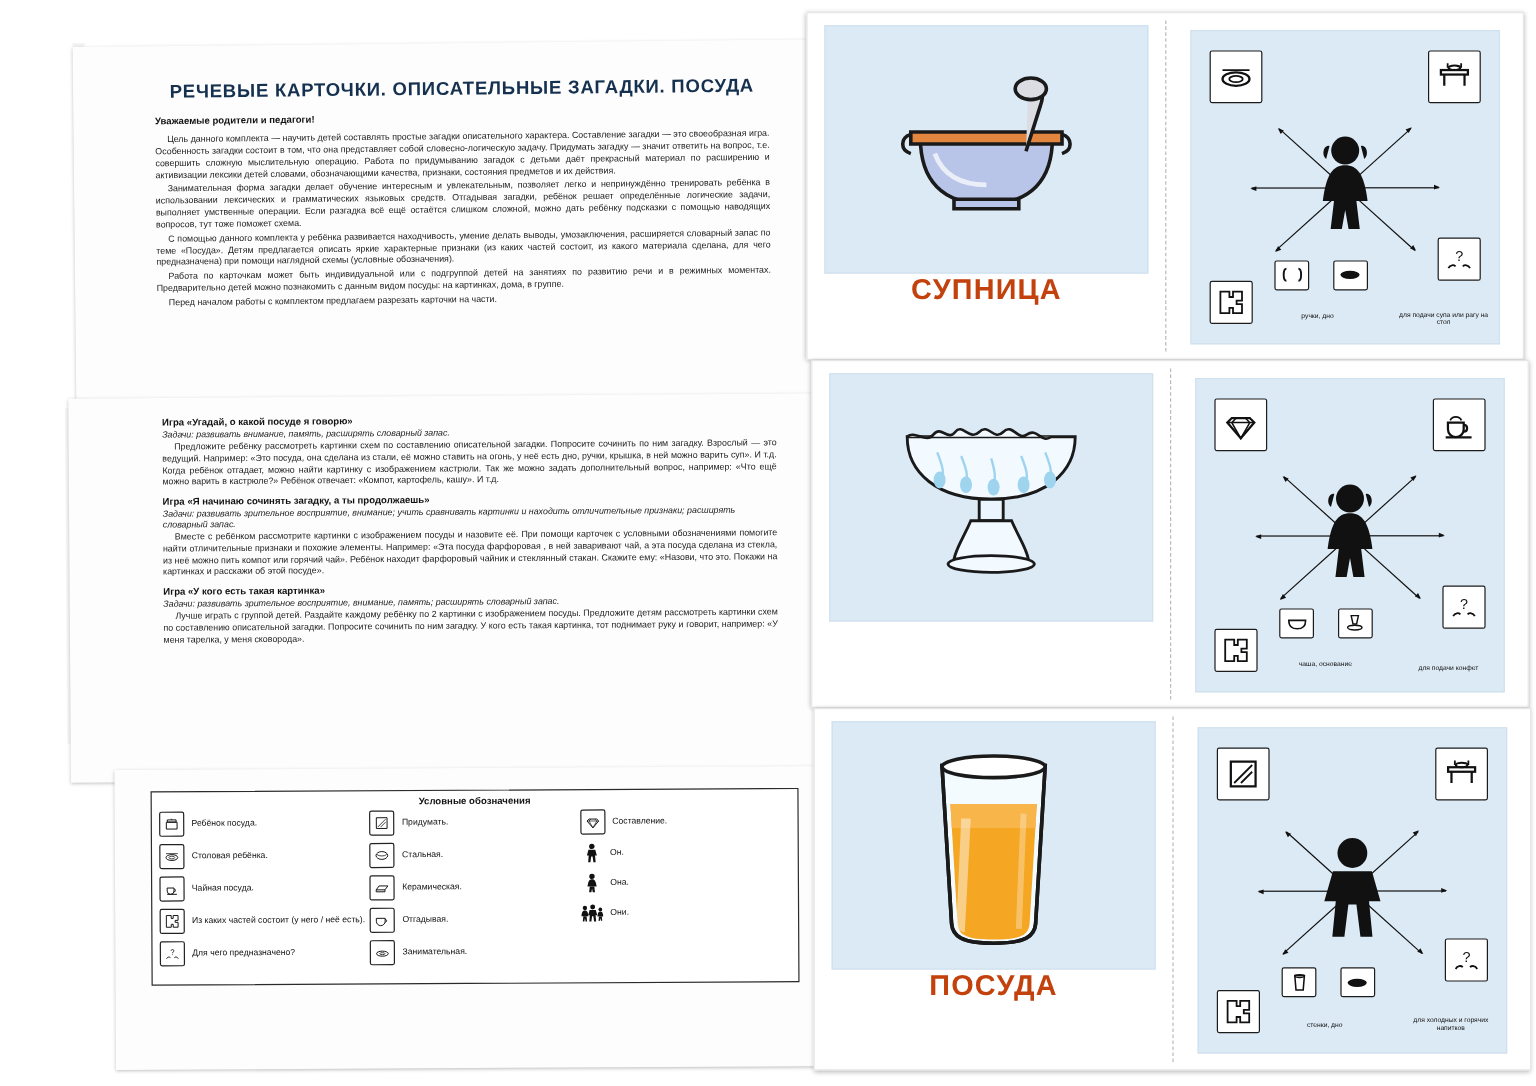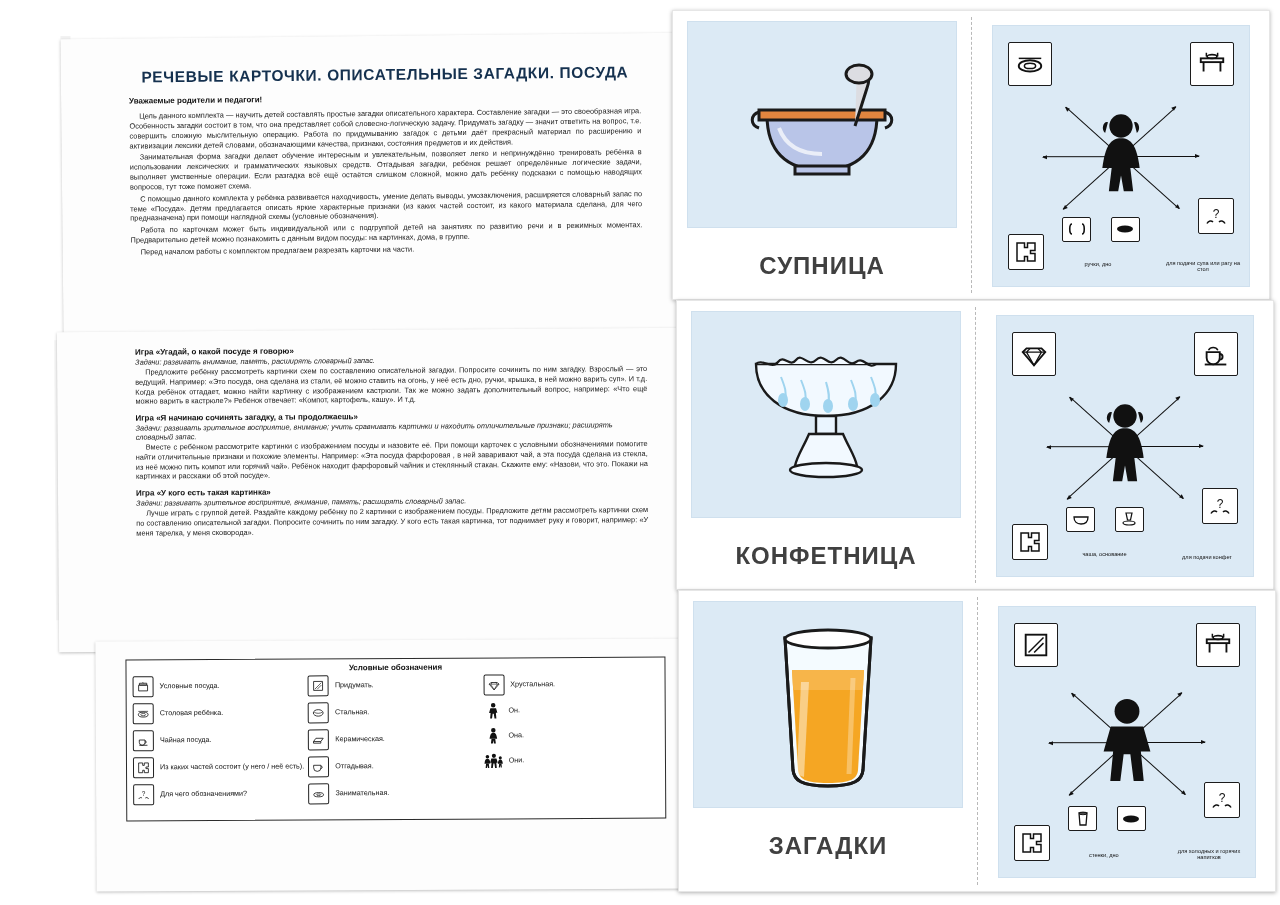--- a/index.html
+++ b/index.html
@@ -89,22 +89,22 @@
   .card-left{width:50%;position:relative;display:flex;flex-direction:column;align-items:center;justify-content:flex-start;}
   .card-right{width:50%;position:relative;}
   .dash-sep{
     position:absolute;left:50%;top:6px;bottom:6px;border-left:1px dashed #b9b9b9;
   }
   .pic-frame{
     margin:10px auto 0 auto;width:90%;height:205px;background:#dceaf5;
     border:1px solid #cfe0ee;display:flex;align-items:center;justify-content:center;
   }
   .card-word{
-    font-size:24px;font-weight:bold;letter-spacing:1px;color:#404040;
-    margin-top:24px;text-align:center;
+    font-size:24px;font-weight:bold;letter-spacing:1px;color:#c2410c;
+    margin-top:0;text-align:center;
   }
 
   
   .scheme{
     position:absolute;left:7%;top:5%;width:86%;height:90%;
     background:#dceaf5;border:1px solid #cfe0ee;
   }
   .sbox{
     position:absolute;border:1.4px solid #1c1c1c;background:#fff;border-radius:2px;
     display:flex;align-items:center;justify-content:center;
@@ -186,21 +186,21 @@
 
       <div class="legend-col">
         <div class="legend-row">
           <span class="legend-ico">
             <svg width="13" height="13" viewBox="0 0 16 16">
                 <rect x="2.5" y="6" width="11" height="7" fill="none" stroke="#111" stroke-width="1"></rect>
                 <rect x="3.5" y="3.6" width="9" height="2.2" fill="none" stroke="#111" stroke-width="1"></rect>
                 <line x1="7.5" y1="2.4" x2="8.5" y2="3.6" stroke="#111" stroke-width="1"></line>
               </svg>
           </span>
-          <span class="legend-lbl">Условные посуда.</span>
+          <span class="legend-lbl">Ребёнок посуда.</span>
         </div>
         <div class="legend-row">
           <span class="legend-ico">
             <svg width="13" height="13" viewBox="0 0 16 16">
                 <ellipse cx="8" cy="9" rx="6" ry="3" fill="none" stroke="#111" stroke-width="1"></ellipse>
                 <ellipse cx="8" cy="9" rx="3" ry="1.4" fill="none" stroke="#111" stroke-width=".8"></ellipse>
                 <line x1="2" y1="5" x2="14" y2="5" stroke="#111" stroke-width=".8"></line>
               </svg>
           </span>
           <span class="legend-lbl">Столовая ребёнка.</span>
@@ -223,21 +223,21 @@
           </span>
           <span class="legend-lbl">Из каких частей состоит (у него / неё есть).</span>
         </div>
         <div class="legend-row">
           <span class="legend-ico">
             <svg width="13" height="13" viewBox="0 0 16 16">
                 <text x="8" y="9" font-size="8" text-anchor="middle" fill="#111" font-family="Liberation Sans">?</text>
                 <path d="M2 13c1-2 3-2 4-1M14 13c-1-2-3-2-4-1" fill="none" stroke="#111" stroke-width="1"></path>
               </svg>
           </span>
-          <span class="legend-lbl">Для чего обозначениями?</span>
+          <span class="legend-lbl">Для чего предназначено?</span>
         </div>
       </div>
 
       <div class="legend-col">
         <div class="legend-row">
           <span class="legend-ico">
             <svg width="13" height="13" viewBox="0 0 16 16">
                 <rect x="2.5" y="2.5" width="11" height="11" fill="none" stroke="#111" stroke-width="1"></rect>
                 <line x1="4" y1="12" x2="12" y2="4" stroke="#111" stroke-width=".8"></line>
                 <line x1="7" y1="12" x2="12" y2="7" stroke="#111" stroke-width=".8"></line>
@@ -284,21 +284,21 @@
       </div>
 
       <div class="legend-col">
         <div class="legend-row">
           <span class="legend-ico">
             <svg width="13" height="13" viewBox="0 0 16 16">
                 <path d="M4 5h8l2 2-6 7-6-7z" fill="none" stroke="#111" stroke-width="1"></path>
                 <path d="M2 7h12M6 5l-2 2 4 7 4-7-2-2" fill="none" stroke="#111" stroke-width=".7"></path>
               </svg>
           </span>
-          <span class="legend-lbl">Хрустальная.</span>
+          <span class="legend-lbl">Составление.</span>
         </div>
         <div class="legend-row">
           <span class="legend-ico noborder">
             <svg width="13" height="17" viewBox="0 0 12 18">
                 <circle cx="6" cy="3" r="2.4" fill="#111"></circle>
                 <path d="M3 6h6l1.4 5H8.8l.5 6H7.3L6.6 12H5.4L4.7 17H2.7l.5-6H1.6z" fill="#111"></path>
               </svg>
           </span>
           <span class="legend-lbl">Он.</span>
         </div>
@@ -441,21 +441,20 @@
           </g>
           <g fill="#9fd4ef">
               <ellipse cx="72" cy="78" rx="5" ry="7"></ellipse>
               <ellipse cx="94" cy="82" rx="5" ry="7"></ellipse>
               <ellipse cx="117" cy="84" rx="5" ry="7"></ellipse>
               <ellipse cx="142" cy="82" rx="5" ry="7"></ellipse>
               <ellipse cx="164" cy="78" rx="5" ry="7"></ellipse>
             </g>
         </svg>
       </div>
-      <div class="card-word">КОНФЕТНИЦА</div>
     </div>
 
     <div class="card-right">
       <div class="scheme">
         <div class="arrow bi" style="left:50%;top:50%;width:74px;transform:rotate(-138deg);"></div>
         <div class="arrow bi" style="left:50%;top:50%;width:74px;transform:rotate(-42deg);"></div>
         <div class="arrow bi" style="left:50%;top:50%;width:78px;transform:rotate(138deg);"></div>
         <div class="arrow bi" style="left:50%;top:50%;width:78px;transform:rotate(42deg);"></div>
         <div class="arrow bi" style="left:50%;top:50%;width:78px;transform:rotate(180deg);"></div>
         <div class="arrow bi" style="left:50%;top:50%;width:78px;transform:rotate(0deg);"></div>
@@ -523,21 +522,21 @@
         <svg width="230" height="190" viewBox="0 0 230 190">
           <path d="M72 28h86l-8 132c-1 10-8 16-35 16s-34-6-35-16z" fill="#f4fbff" stroke="#1a1a1a" stroke-width="3"></path>
           <path d="M79 60h72l-6 100c-1 9-7 13-30 13s-29-4-30-13z" fill="#f5a623" stroke="none"></path>
           <path d="M79 60h72l-1.2 20H80.2z" fill="#f7b54a"></path>
           <path d="M88 72l-4 88c0 4 3 6 7 7L96 72z" fill="#ffffff" opacity=".45"></path>
           <path d="M140 68l-4 96" stroke="#ffffff" stroke-width="5" opacity=".3" fill="none"></path>
           <path d="M72 28h86l-8 132c-1 10-8 16-35 16s-34-6-35-16z" fill="none" stroke="#1a1a1a" stroke-width="3"></path>
           <ellipse cx="115" cy="29" rx="43" ry="9" fill="#ffffff" stroke="#1a1a1a" stroke-width="3"></ellipse>
         </svg>
       </div>
-      <div class="card-word">ЗАГАДКИ</div>
+      <div class="card-word">ПОСУДА</div>
     </div>
 
     <div class="card-right">
       <div class="scheme">
         <div class="arrow bi" style="left:50%;top:50%;width:74px;transform:rotate(-138deg);"></div>
         <div class="arrow bi" style="left:50%;top:50%;width:74px;transform:rotate(-42deg);"></div>
         <div class="arrow bi" style="left:50%;top:50%;width:78px;transform:rotate(138deg);"></div>
         <div class="arrow bi" style="left:50%;top:50%;width:78px;transform:rotate(42deg);"></div>
         <div class="arrow bi" style="left:50%;top:50%;width:78px;transform:rotate(180deg);"></div>
         <div class="arrow bi" style="left:50%;top:50%;width:78px;transform:rotate(0deg);"></div>

